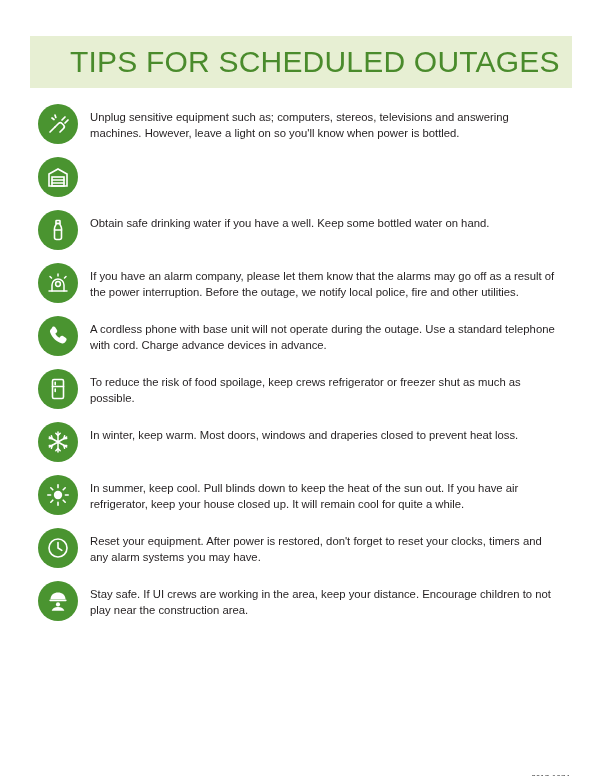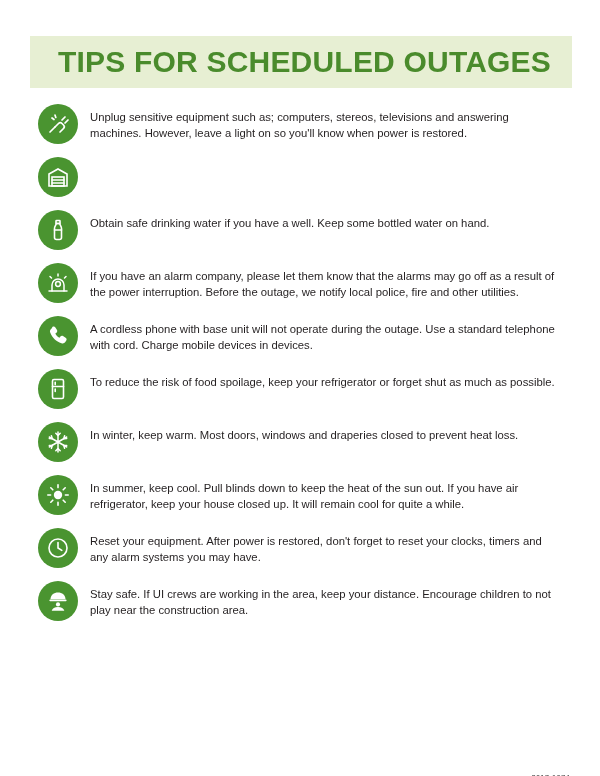--- a/index.html
+++ b/index.html
@@ -24,23 +24,23 @@
   .title-banner {
     margin: 36px 28px 0 30px;
     background: #e7efd3;
     height: 52px;
     display: flex;
     align-items: center;
     padding-left: 28px;
     box-sizing: border-box;
   }
   .title-banner h1 {
-    margin: 0;
+    margin: 12px;
     font-size: 30px;
-    font-weight: bold;
+    font-weight: normal;
     letter-spacing: 0.2px;
     color: #4a8b2c;
     font-family: "Liberation Sans", sans-serif;
   }
   .tips {
     margin: 14px 28px 0 30px;
   }
   .tip {
     display: flex;
     align-items: flex-start;
@@ -93,21 +93,21 @@
       <div class="badge">
         <svg width="24" height="24" viewBox="0 0 24 24" fill="none" stroke="#ffffff" stroke-width="1.7" stroke-linecap="round">
           <path d="M4 20 L9 15"></path>
           <path d="M9 15 l3.5 -3.5 a2.5 2.5 0 0 1 3.5 0 l1.5 1.5 a2.5 2.5 0 0 1 0 3.5 L14 20" fill="none"></path>
           <path d="M16 8 l3 -3"></path>
           <path d="M19 11 l3 -3"></path>
           <path d="M6 6 l2 1.5"></path>
           <path d="M9 3 l0.8 2.4"></path>
         </svg>
       </div>
-      <div class="tip-text">Unplug sensitive equipment such as; computers, stereos, televisions and answering machines. However, leave a light on so you'll know when power is restored.</div>
+      <div class="tip-text">Unplug sensitive equipment such as; computers, stereos, televisions and answering machines. However, leave a light on so you'll know when power is bottled.</div>
     </div>
 
     <div class="tip">
       <div class="badge">
         <svg width="24" height="24" viewBox="0 0 24 24" fill="none" stroke="#ffffff" stroke-width="1.6" stroke-linecap="round">
           <path d="M3 9 L12 4 L21 9 L21 21 L3 21 Z"></path>
           <rect x="6" y="12" width="12" height="9"></rect>
           <path d="M6 15 H18 M6 18 H18"></path>
         </svg>
       </div>
@@ -135,32 +135,32 @@
       </div>
       <div class="tip-text">If you have an alarm company, please let them know that the alarms may go off as a result of the power interruption. Before the outage, we notify local police, fire and other utilities.</div>
     </div>
 
     <div class="tip">
       <div class="badge">
         <svg width="24" height="24" viewBox="0 0 24 24" fill="#ffffff">
           <path d="M6.6 2.8 c1 -0.6 2.2 -0.3 2.8 0.7 l1.6 2.6 c0.5 0.9 0.3 2 -0.5 2.6 l-1.2 0.9 c0.8 1.9 2.3 3.4 4.2 4.2 l0.9 -1.2 c0.6 -0.8 1.7 -1 2.6 -0.5 l2.6 1.6 c1 0.6 1.3 1.8 0.7 2.8 l-1 1.6 c-0.8 1.3 -2.4 1.8 -3.8 1.2 C10 17.6 6.4 14 4.2 8.6 c-0.6 -1.4 -0.1 -3 1.2 -3.8 Z"></path>
         </svg>
       </div>
-      <div class="tip-text">A cordless phone with base unit will not operate during the outage. Use a standard telephone with cord. Charge mobile devices in devices.</div>
+      <div class="tip-text">A cordless phone with base unit will not operate during the outage. Use a standard telephone with cord. Charge advance devices in advance.</div>
     </div>
 
     <div class="tip">
       <div class="badge">
         <svg width="24" height="24" viewBox="0 0 24 24" fill="none" stroke="#ffffff" stroke-width="1.6" stroke-linecap="round">
           <rect x="6.5" y="2.5" width="11" height="19" rx="1.4"></rect>
           <path d="M6.5 9.5 H17.5"></path>
           <path d="M9.2 5.2 V7.6 M9.2 12 V14.5"></path>
         </svg>
       </div>
-      <div class="tip-text">To reduce the risk of food spoilage, keep your refrigerator or forget shut as much as possible.</div>
+      <div class="tip-text">To reduce the risk of food spoilage, keep crews refrigerator or freezer shut as much as possible.</div>
     </div>
 
     <div class="tip">
       <div class="badge">
         <svg width="24" height="24" viewBox="0 0 24 24" fill="none" stroke="#ffffff" stroke-width="1.5" stroke-linecap="round">
           <path d="M12 2 V22 M3.3 7 L20.7 17 M3.3 17 L20.7 7"></path>
           <path d="M12 5.5 l-2.2 -2.2 M12 5.5 l2.2 -2.2 M12 18.5 l-2.2 2.2 M12 18.5 l2.2 2.2"></path>
           <path d="M6.3 8.7 l-3 -0.2 M6.3 8.7 l-0.9 -2.9 M17.7 15.3 l3 0.2 M17.7 15.3 l0.9 2.9"></path>
           <path d="M6.3 15.3 l-3 0.2 M6.3 15.3 l-0.9 2.9 M17.7 8.7 l3 -0.2 M17.7 8.7 l0.9 -2.9"></path>
         </svg>

